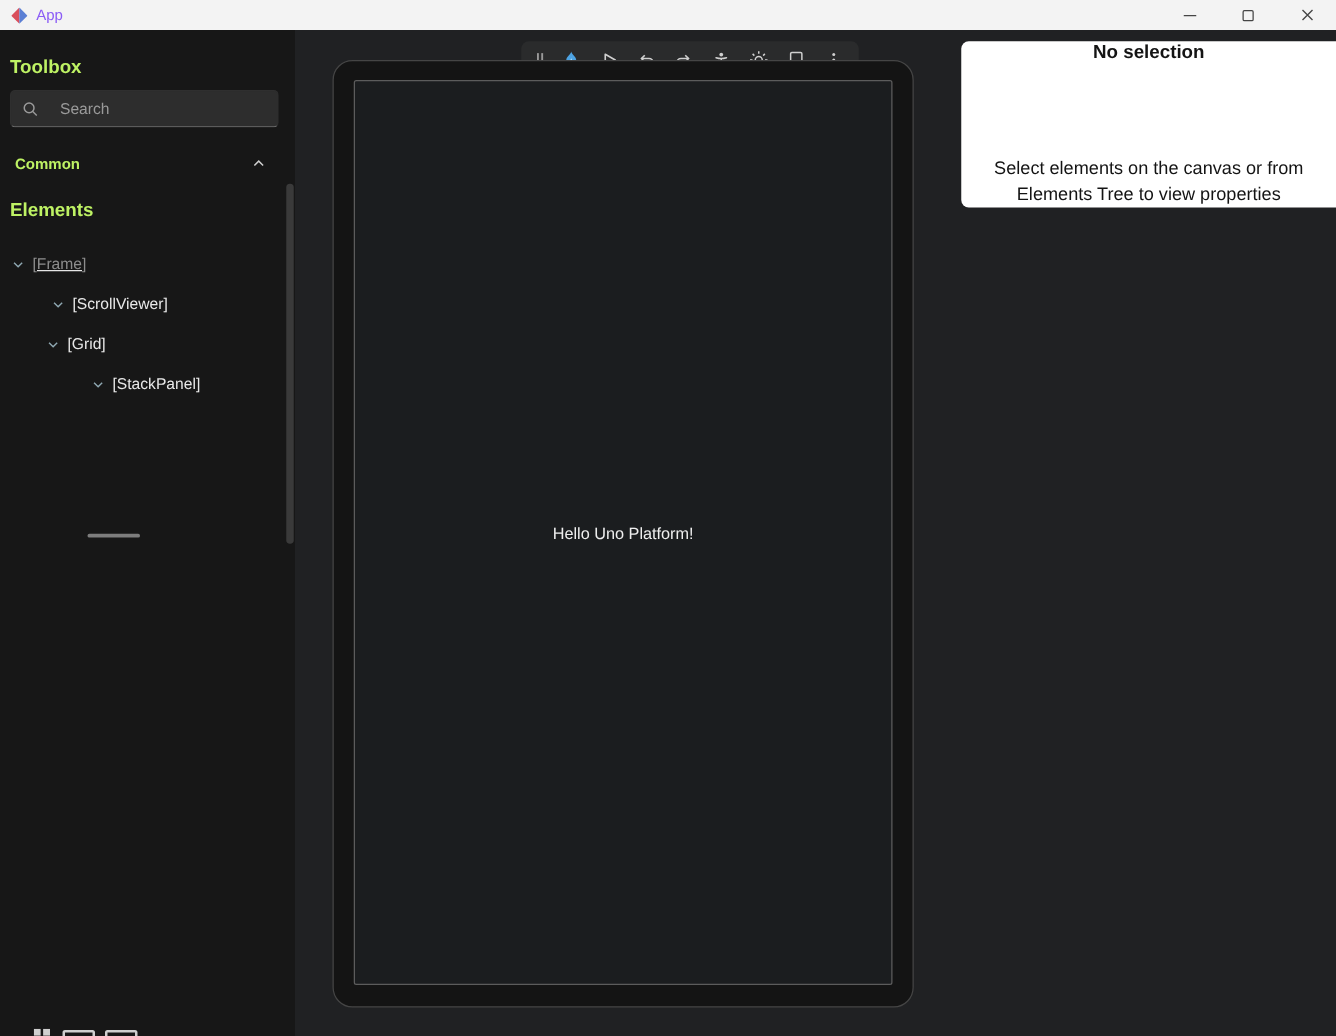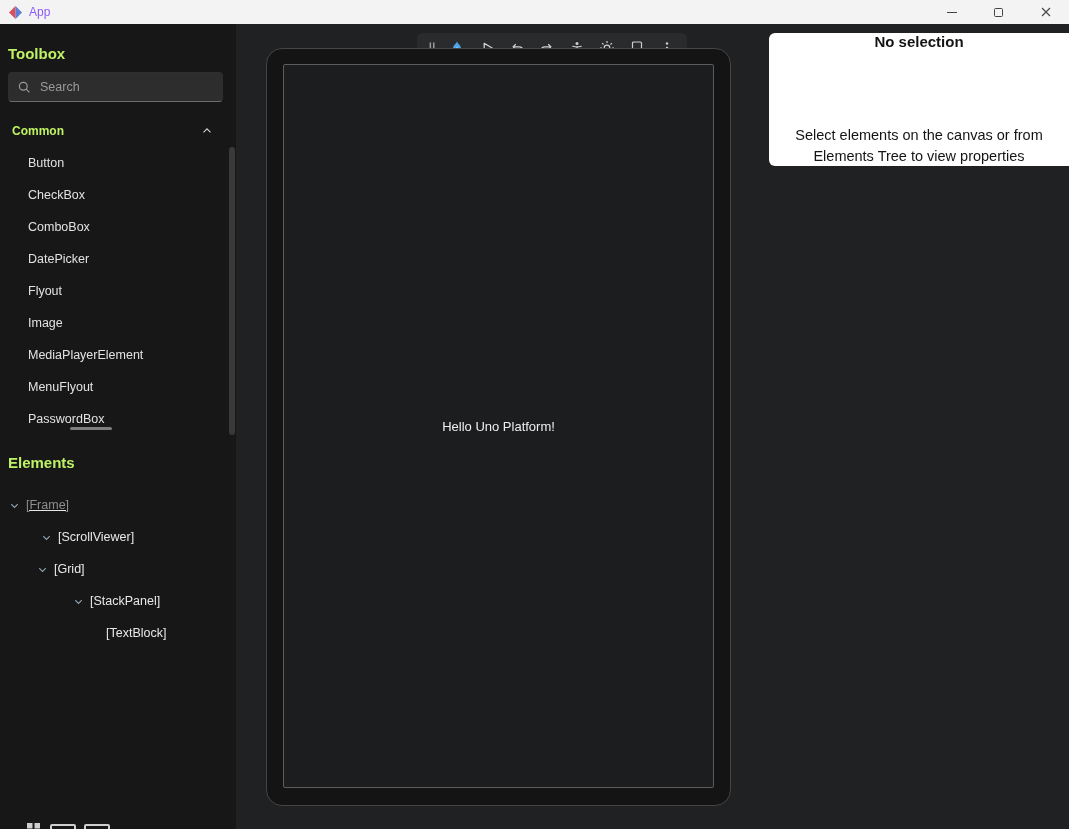--- a/index.html
+++ b/index.html
@@ -26,21 +26,21 @@
   
   .content { display: flex; height: 805px; }
 
   
   .sidebar { width: 236px; flex: none; background: #171717; position: relative; color: #e6e6e6; }
   .panel-heading { font-size: 15px; font-weight: bold; color: #bef264; line-height: 20px; margin-left: 8px; }
   .toolbox-heading { margin-top: 20px; }
   .search-box {
     margin: 8px 0 0 8px; width: 215px; height: 30px;
     background: #2d2d2d; border: 1px solid #2f2f2f; border-bottom: 1px solid #6b6b6b;
-    border-radius: 4px; display: flex; align-items: center; padding: 0 8px; gap: 9px;
+    border-radius: 4px; display: flex; align-items: center; padding: 0 8px; gap: 17px;
   }
   .search-box input {
     background: transparent; border: none; outline: none;
     color: #e6e6e6; font-size: 12.5px; width: 100%;
     font-family: "Liberation Sans", "DejaVu Sans", sans-serif;
   }
   .search-box input::placeholder { color: #9a9a9a; }
   .section-header {
     margin-top: 19px; height: 20px; display: flex; align-items: center;
     justify-content: space-between; padding: 0 22px 0 12px;
@@ -158,31 +158,20 @@
 
     <div class="section-header">
       <span class="section-label">Common</span>
       <span style="display:flex;">
         <svg width="14" height="14" viewBox="0 0 16 16">
             <path d="M4 9.6 8 5.6l4 4" fill="none" stroke="#d0d0d0" stroke-width="1.3"></path>
           </svg>
       </span>
     </div>
 
-    <ul class="toolbox-list">
-      <li class="toolbox-item">Button</li>
-      <li class="toolbox-item">CheckBox</li>
-      <li class="toolbox-item">ComboBox</li>
-      <li class="toolbox-item">DatePicker</li>
-      <li class="toolbox-item">Flyout</li>
-      <li class="toolbox-item">Image</li>
-      <li class="toolbox-item">MediaPlayerElement</li>
-      <li class="toolbox-item">MenuFlyout</li>
-      <li class="toolbox-item">PasswordBox</li>
-    </ul>
 
     <div class="v-scrollbar"></div>
     <div class="h-scroll-thumb"></div>
 
     <div class="panel-heading elements-heading">Elements</div>
 
     <div class="tree">
       <div class="tree-row lvl0 dim">
         <span class="tree-chevron">
           <svg width="13" height="13" viewBox="0 0 16 16">
@@ -207,24 +196,20 @@
         </span>
         <span class="tree-label">[Grid]</span>
       </div>
       <div class="tree-row lvl4">
         <span class="tree-chevron">
           <svg width="13" height="13" viewBox="0 0 16 16">
               <path d="M4 6.4 8 10.4l4-4" fill="none" stroke="#8fa8b2" stroke-width="1.4"></path>
             </svg>
         </span>
         <span class="tree-label">[StackPanel]</span>
-      </div>
-      <div class="tree-row lvl5">
-        <span class="tree-spacer"></span>
-        <span class="tree-label">[TextBlock]</span>
       </div>
     </div>
   </aside>
 
   <main class="workspace">
 
     <div class="float-toolbar">
       <div class="tool-btn narrow">
         <span style="display:flex;">
           <svg width="10" height="14" viewBox="0 0 10 14">

